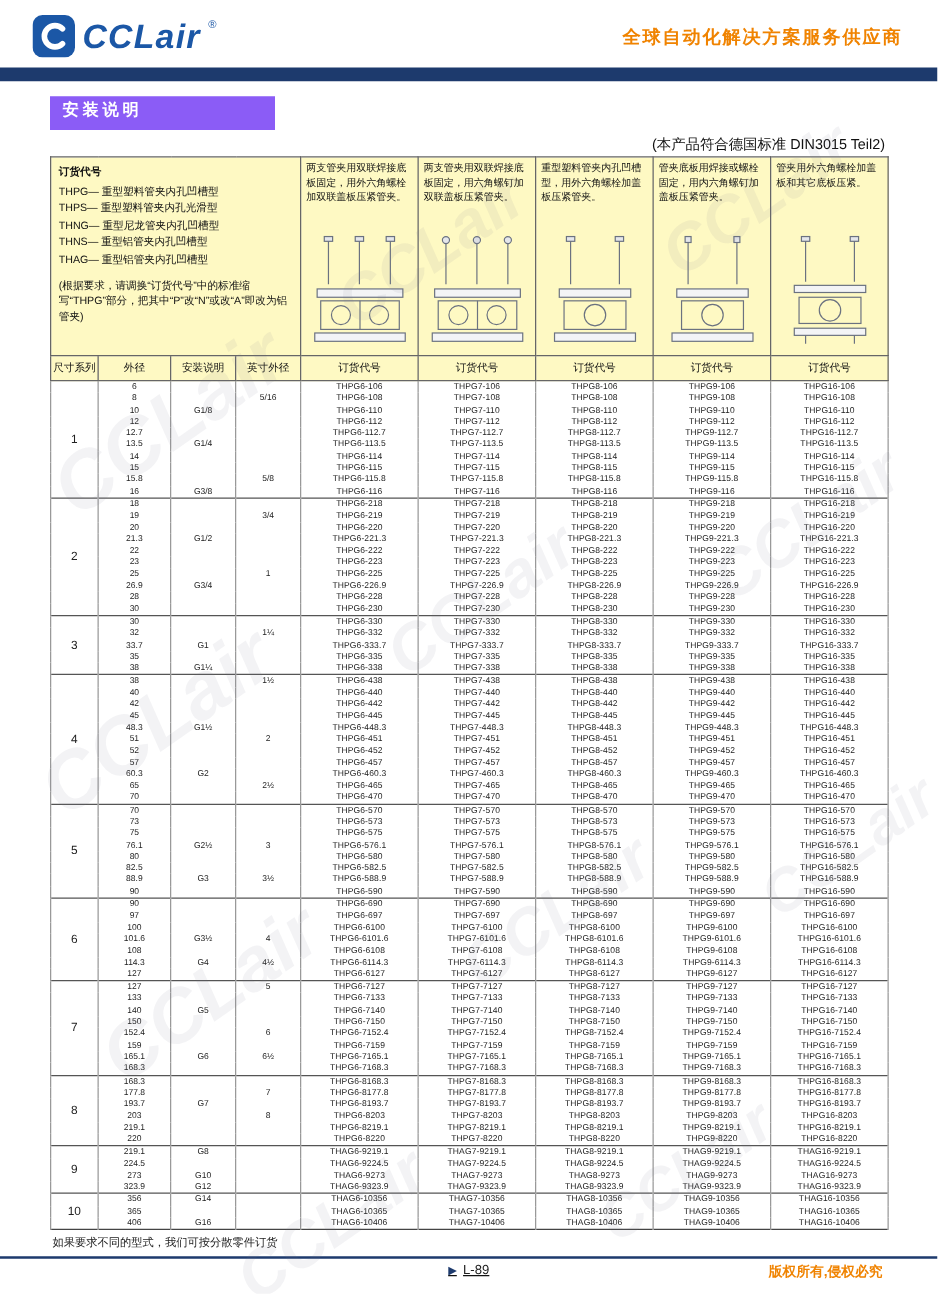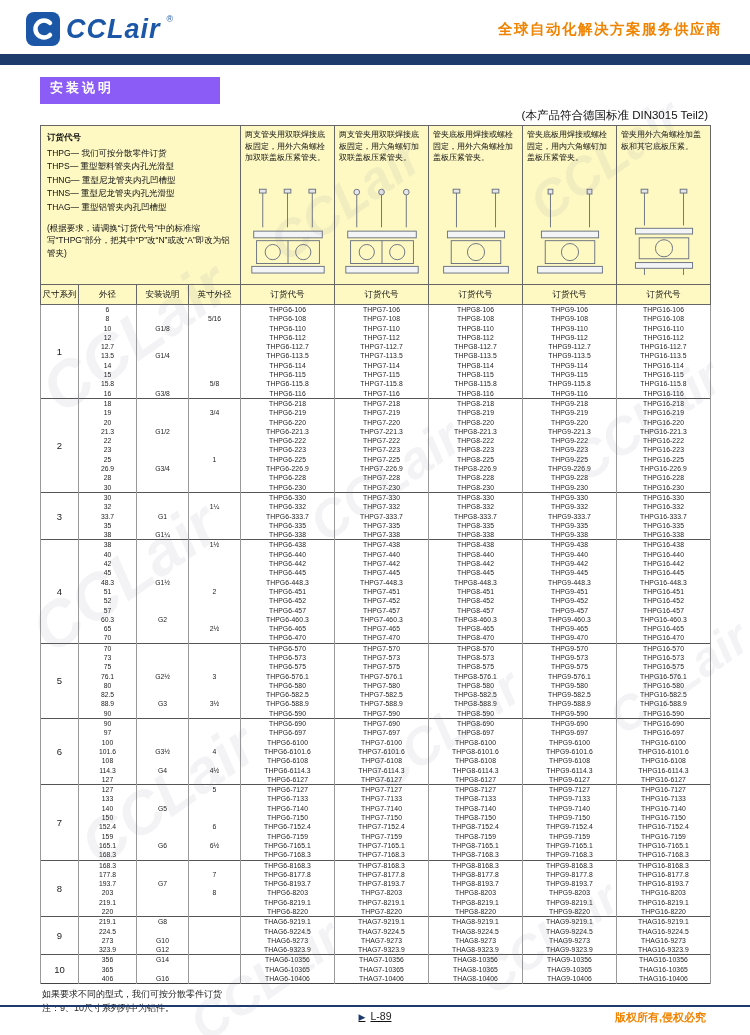--- a/index.html
+++ b/index.html
@@ -91,24 +91,24 @@
       <col style="width:94px">
         <col style="width:94px">
         <col style="width:94px">
         <col style="width:94px">
         <col style="width:94px">
     </colgroup>
     <thead>
       <tr>
         <td class="info-cell" colspan="4">
           <div class="info-title">订货代号</div>
-          <div>THPG— 我们可按分散零件订货</div>
+          <div>THPG— 重型塑料管夹内孔凹槽型</div>
           <div>THPS— 重型塑料管夹内孔光滑型</div>
           <div>THNG— 重型尼龙管夹内孔凹槽型</div>
-          <div>THNS— 重型尼龙管夹内孔光滑型</div>
+          <div>THNS— 重型铝管夹内孔凹槽型</div>
           <div>THAG— 重型铝管夹内孔凹槽型</div>
           <div class="info-note">(根据要求，请调换“订货代号”中的标准缩写“THPG”部分，把其中“P”改“N”或改“A”即改为铝管夹)</div>
         </td>
 
         <td class="type-cell">
           <div class="type-desc">两支管夹用双联焊接底板固定，用外六角螺栓加双联盖板压紧管夹。</div>
           <div class="type-art">
             <svg class="art" viewBox="0 0 84 98" width="80" height="94">
               <rect class="head" x="12" y="2" width="7" height="4"></rect>
                 <line x1="15.5" y1="6" x2="15.5" y2="42"></line>
@@ -140,21 +140,21 @@
               <rect x="9" y="56" width="66" height="24"></rect>
               <circle cx="26" cy="68" r="8"></circle>
                 <circle cx="58" cy="68" r="8"></circle>
                 <line x1="42" y1="56" x2="42" y2="80"></line>
               <rect class="plate" x="4" y="83" width="76" height="7"></rect>
             </svg>
           </div>
         </td>
 
         <td class="type-cell">
-          <div class="type-desc">管夹底板用焊接或螺栓固定，用外六角螺栓加盖板压紧管夹。</div>
+          <div class="type-desc">重型塑料管夹内孔凹槽型，用外六角螺栓加盖板压紧管夹。</div>
           <div class="type-art">
             <svg class="art" viewBox="0 0 84 98" width="80" height="94">
               <rect class="head" x="18" y="2" width="7" height="4"></rect>
                 <line x1="21.5" y1="6" x2="21.5" y2="42"></line>
               <rect class="head" x="59" y="2" width="7" height="4"></rect>
                 <line x1="62.5" y1="6" x2="62.5" y2="42"></line>
               <rect class="plate" x="12" y="46" width="60" height="7"></rect>
               <rect x="16" y="56" width="52" height="24"></rect>
               <circle cx="42" cy="68" r="9"></circle>
               <rect class="plate" x="8" y="83" width="68" height="7"></rect>
@@ -938,21 +938,20 @@
           <td class="c-code">THAG7-10406</td>
           <td class="c-code">THAG8-10406</td>
           <td class="c-code">THAG9-10406</td>
           <td class="c-code">THAG16-10406</td>
         </tr>
       </tbody>
   </table>
 
   <div class="footnotes">
     <div>如果要求不同的型式，我们可按分散零件订货</div>
-    <div>注：9、10尺寸系列列中为铝件。</div>
   </div>
 </div>
 
 <div class="footer">
   <div class="footer-line"></div>
   <div class="footer-row">
     <span class="tri">▶</span><span class="footer-page">L-89</span>
     <span class="footer-copy">版权所有,侵权必究</span>
   </div>
 </div>

